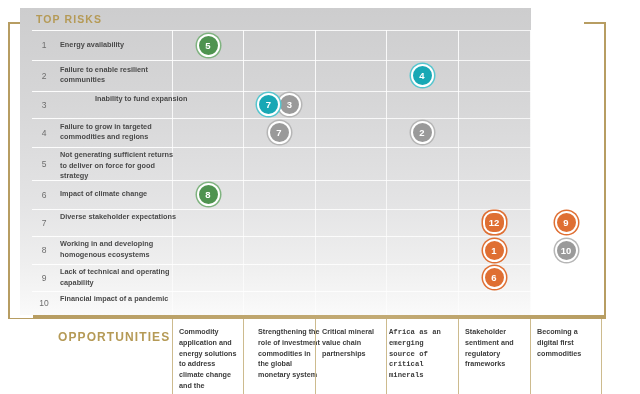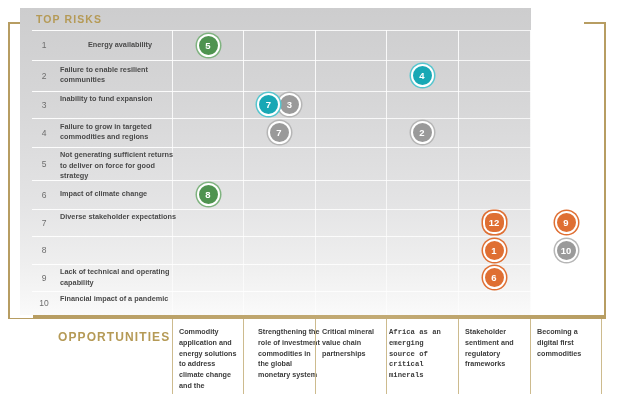--- a/index.html
+++ b/index.html
@@ -76,31 +76,31 @@
       <div class="col-sep" style="left: 223px;"></div>
       <div class="col-sep" style="left: 295px;"></div>
       <div class="col-sep" style="left: 366px;"></div>
       <div class="col-sep" style="left: 438px;"></div>
       <div class="col-sep" style="left: 510px;"></div>
     </div>
   <div id="rows-container">
       <div class="row-sep" style="top: 22px;"></div>
       <div class="row" style="top: 22px; height: 30px;">
         <div class="rank" style="top: 10px;">1</div>
-        <div class="risk-label" style="top: 9.7px; text-align: center;">Energy availability</div>
+        <div class="risk-label" style="top: 9.7px;">Energy availability</div>
       </div>
       <div class="row-sep" style="top: 52px;"></div>
       <div class="row" style="top: 52px; height: 31px;">
         <div class="rank" style="top: 10.5px;">2</div>
         <div class="risk-label" style="top: 4.9px;">Failure to enable resilient communities</div>
       </div>
       <div class="row-sep" style="top: 83px;"></div>
       <div class="row" style="top: 83px; height: 27px;">
         <div class="rank" style="top: 8.5px;">3</div>
-        <div class="risk-label" style="top: 3px;">Inability to fund expansion</div>
+        <div class="risk-label" style="top: 3px; margin-left: 35px;">Inability to fund expansion</div>
       </div>
       <div class="row-sep" style="top: 110px;"></div>
       <div class="row" style="top: 110px; height: 29px;">
         <div class="rank" style="top: 9.5px;">4</div>
         <div class="risk-label" style="top: 3.9px;">Failure to grow in targeted commodities and regions</div>
       </div>
       <div class="row-sep" style="top: 139px;"></div>
       <div class="row" style="top: 139px; height: 33px;">
         <div class="rank" style="top: 11.5px;">5</div>
         <div class="risk-label" style="top: 3px;">Not generating sufficient returns to deliver on force for good strategy</div>
@@ -111,20 +111,21 @@
         <div class="risk-label" style="top: 9.2px;">Impact of climate change</div>
       </div>
       <div class="row-sep" style="top: 201px;"></div>
       <div class="row" style="top: 201px; height: 27px;">
         <div class="rank" style="top: 8.5px;">7</div>
         <div class="risk-label" style="top: 3px;">Diverse stakeholder expectations</div>
       </div>
       <div class="row-sep" style="top: 228px;"></div>
       <div class="row" style="top: 228px; height: 28px;">
         <div class="rank" style="top: 9px;">8</div>
+        <div class="risk-label" style="top: 3.4px;">Working in and developing homogenous ecosystems</div>
       </div>
       <div class="row-sep" style="top: 256px;"></div>
       <div class="row" style="top: 256px; height: 27px;">
         <div class="rank" style="top: 8.5px;">9</div>
         <div class="risk-label" style="top: 3px;">Lack of technical and operating capability</div>
       </div>
       <div class="row-sep" style="top: 283px;"></div>
       <div class="row" style="top: 283px; height: 24px;">
         <div class="rank" style="top: 7px;">10</div>
         <div class="risk-label" style="top: 3px;">Financial impact of a pandemic</div>

